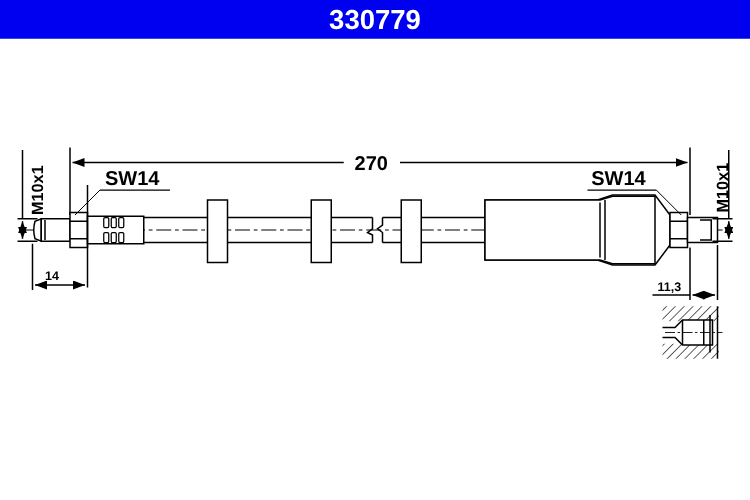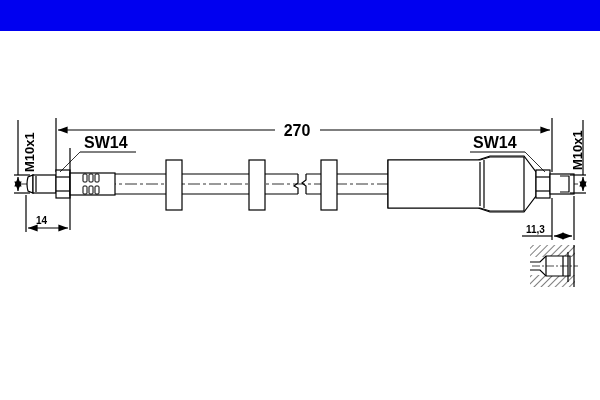--- a/index.html
+++ b/index.html
@@ -6,20 +6,21 @@
   body{width:600px;height:400px;position:relative;overflow:hidden;font-family:"Liberation Sans",sans-serif;}
   .header{position:absolute;left:0;top:0;width:600px;height:31px;background:#0000f0;color:#fff;
     font-weight:bold;font-size:22px;display:flex;justify-content:center;align-items:center;gap:34px;letter-spacing:0px;}
   svg{position:absolute;left:0;top:0;}
   .lbl{font-family:"Liberation Sans",sans-serif;font-weight:bold;fill:#000;}
 </style>
 </head>
 <body>
 
 <div class="header">
+  <span>330779</span>
 </div>
 
 <svg width="600" height="400" viewBox="0 0 600 400">
   <defs>
     <pattern id="hatch" width="5" height="5" patternUnits="userSpaceOnUse" patternTransform="rotate(45)">
       <line x1="0" y1="0" x2="0" y2="5" stroke="#000" stroke-width="1"></line>
     </pattern>
     <marker id="arr" markerWidth="8" markerHeight="6" refX="8" refY="3" orient="auto">
       <path d="M0,0 L8,3 L0,6 Z" fill="#000"></path>
     </marker>

